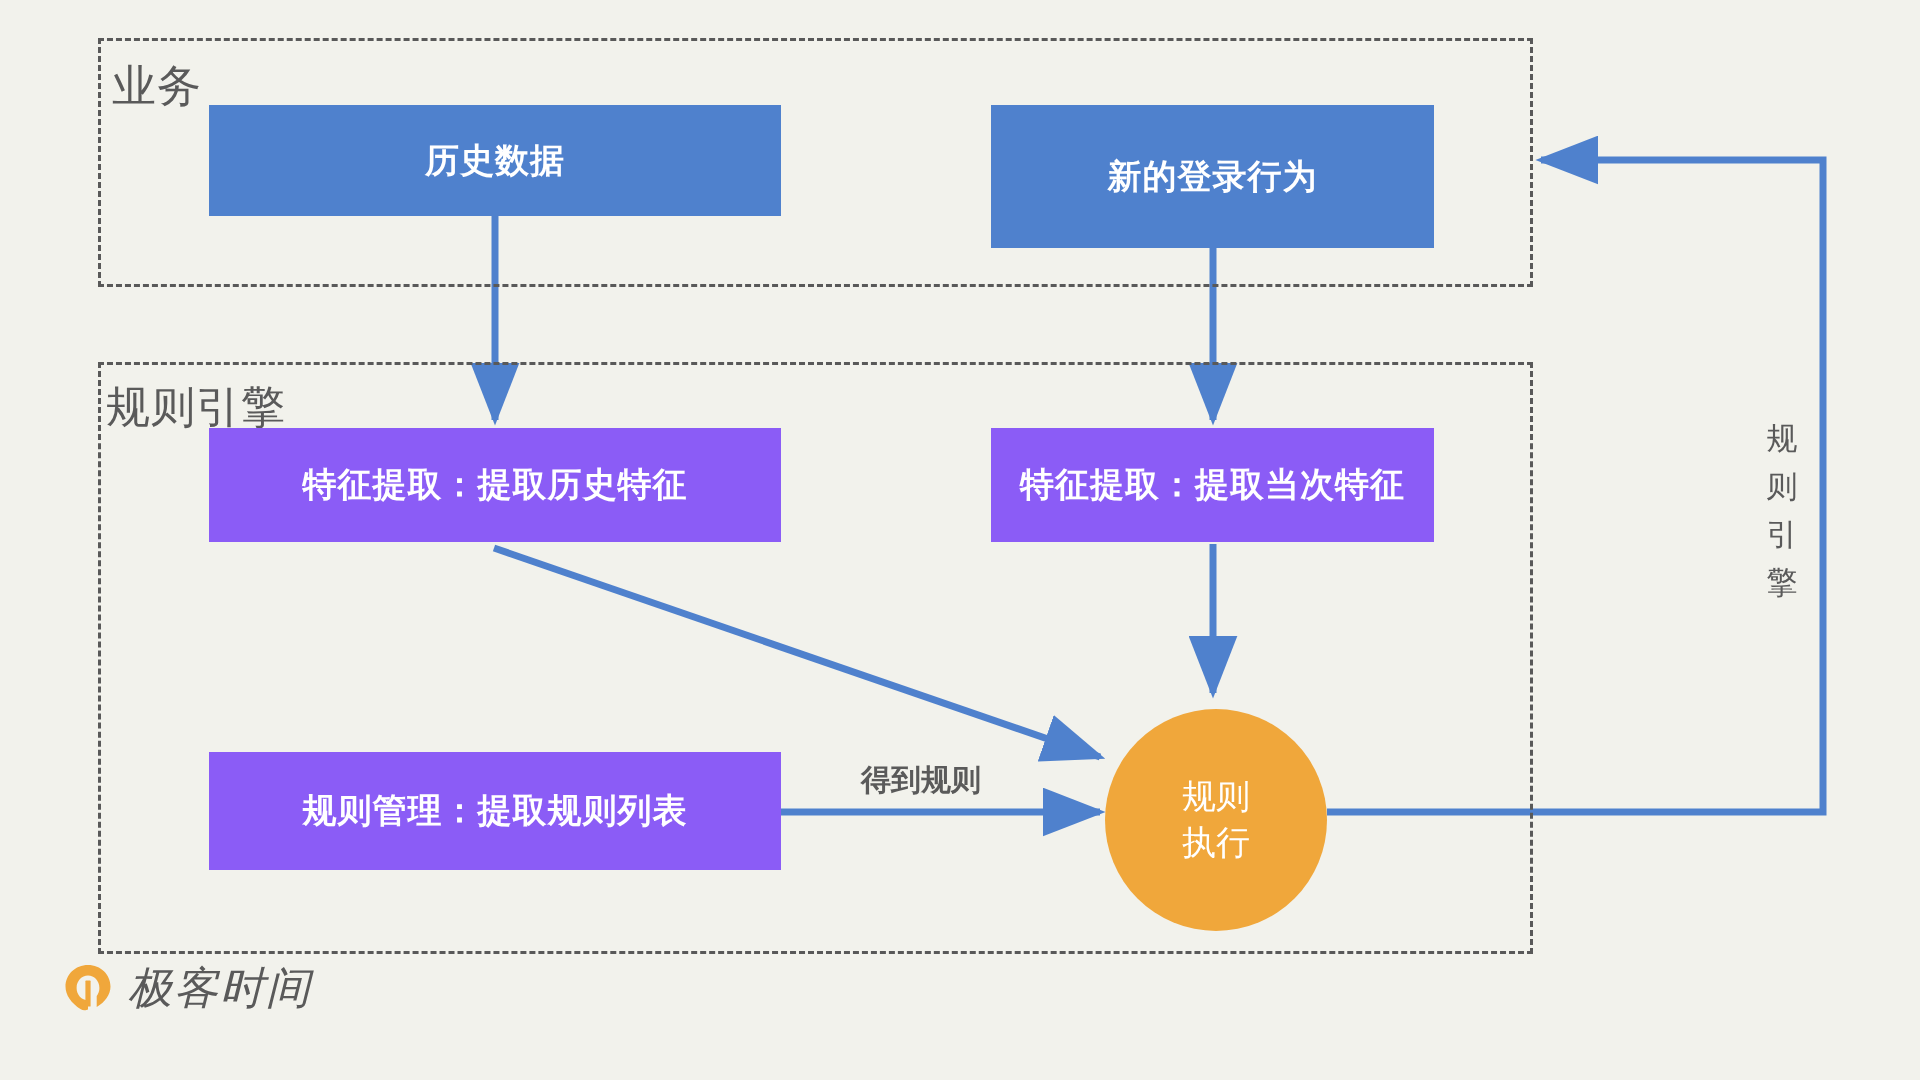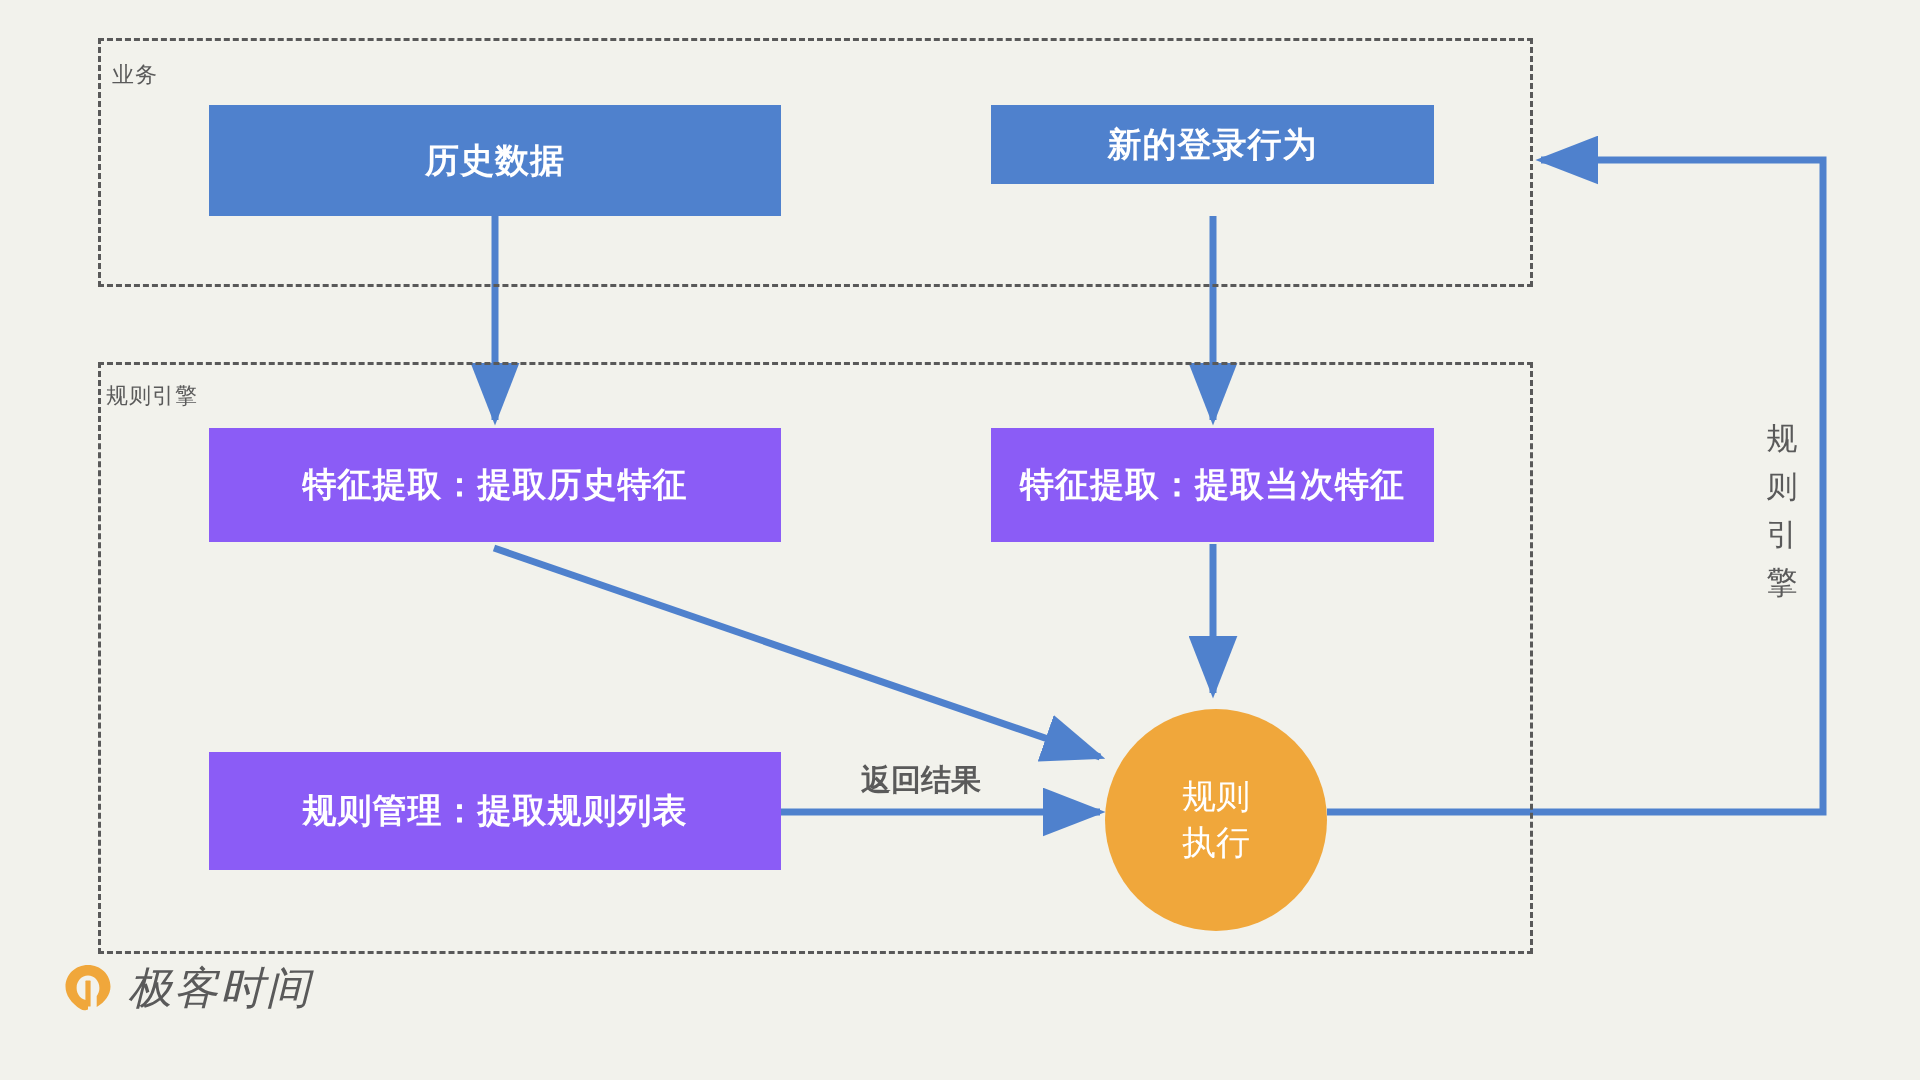--- a/index.html
+++ b/index.html
@@ -38,21 +38,21 @@
     height: 249px;
   }
   #group-rule-engine {
     left: 98px;
     top: 362px;
     width: 1435px;
     height: 592px;
   }
   .group-label {
     position: absolute;
-    font-size: 22px;
+    font-size: 44px;
     color: #5a5a5a;
     letter-spacing: 1px;
     white-space: nowrap;
     line-height: 1;
   }
   #label-business {
     left: 112px;
     top: 64px;
   }
   #label-rule-engine {
@@ -79,21 +79,21 @@
   #node-history {
     left: 209px;
     top: 105px;
     width: 572px;
     height: 111px;
   }
   #node-new-login {
     left: 991px;
     top: 105px;
     width: 443px;
-    height: 79px;
+    height: 143px;
   }
   #node-hist-feature {
     left: 209px;
     top: 428px;
     width: 572px;
     height: 114px;
   }
   #node-curr-feature {
     left: 991px;
     top: 428px;
@@ -211,21 +211,21 @@
 
 <div class="node-box node-orange" id="node-curr-feature">特征提取：提取当次特征</div>
 
 <div class="node-box node-orange" id="node-rule-list">规则管理：提取规则列表</div>
 
 <div id="node-rule-exec">
   <span>规则</span>
   <span>执行</span>
 </div>
 
-<div class="edge-label" id="label-get-rules">返回结果</div>
+<div class="edge-label" id="label-get-rules">得到规则</div>
 
 <div class="edge-label" id="label-return-result">规则引擎</div>
 
 <div id="brand">
   <span id="brand-mark">
     <svg width="52" height="52" viewBox="0 0 52 52" xmlns="http://www.w3.org/2000/svg">
       <path d="M26 3 C13.3 3 3.5 12.6 3.5 24.6 C3.5 33.2 9.2 41.4 18.8 47.3 C20.2 48.2 22.1 48.6 23.6 48.2 L26 47.6 L26 38.5 C19.5 38.0 14.6 32.9 14.6 26.0 C14.6 19.0 19.7 13.6 26 13.6 C32.3 13.6 37.4 19.0 37.4 26.0 C37.4 29.0 36.4 31.8 34.7 33.9 L34.7 45.1 C43.0 40.2 48.5 32.8 48.5 24.6 C48.5 12.6 38.7 3 26 3 Z" fill="#f0a73b"></path>
       <rect x="23.4" y="18.6" width="5.2" height="26" rx="0.6" fill="#f0a73b"></rect>
     </svg>
   </span>

